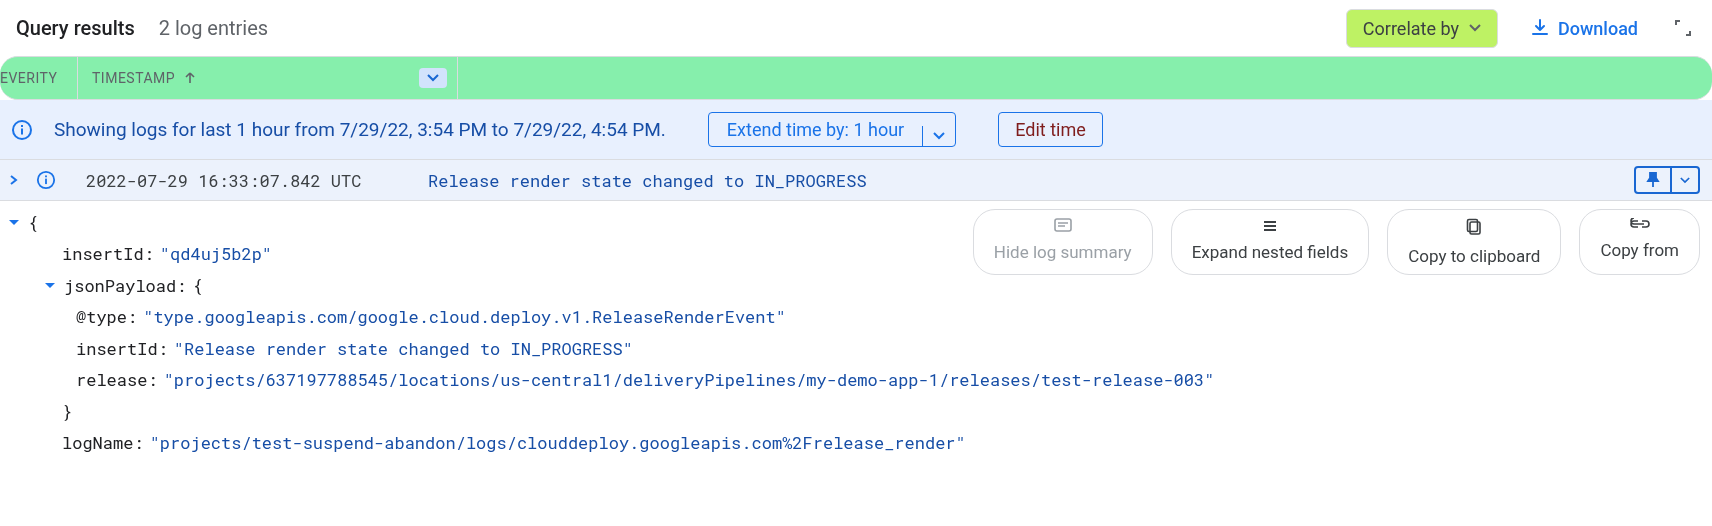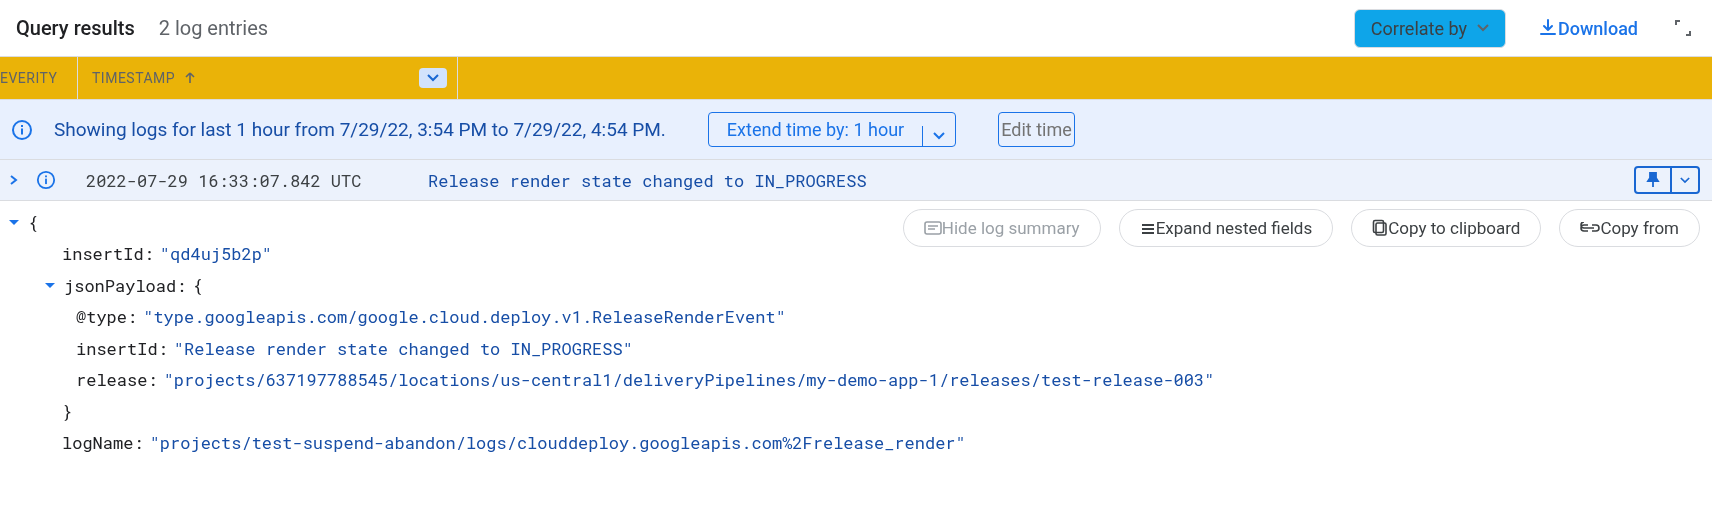--- a/index.html
+++ b/index.html
@@ -33,47 +33,49 @@
     .correlate-btn {
       display: flex;
       align-items: center;
       gap: 10px;
       border: 1px solid #dadce0;
       border-radius: 6px;
       padding: 8px 16px;
       font-size: 18px;
       color: #3c4043;
       cursor: pointer;
-      background: #0ea5e9;
+      background: #bef264;
     }
     .download-btn {
       display: flex;
       align-items: center;
+      gap: 8px;
       color: #1a73e8;
       font-size: 18px;
       font-weight: 500;
       padding: 8px 16px;
       cursor: pointer;
       margin-left: 16px;
     }
     .expand-corner {
       margin-left: 16px;
       color: #5f6368;
       cursor: pointer;
       padding: 4px;
     }
 
     
     .col-headers {
       display: flex;
       align-items: center;
-      background: #eab308;
+      background: #86efac;
       height: 44px;
       border-top: 1px solid #dadce0;
       border-bottom: 1px solid #dadce0;
+      border-radius: 18px;
     }
     .col-sev {
       width: 78px;
       padding-left: 0px;
       color: #5f6368;
       font-size: 14px;
       letter-spacing: 0.5px;
       border-right: 1px solid #dadce0;
       height: 100%;
       display: flex;
@@ -156,23 +158,23 @@
     .extend-main { padding: 6px 18px; }
     .extend-drop {
       border-left: 1px solid #1a73e8;
       padding: 6px 10px;
       display: flex;
       align-items: center;
     }
     .edit-time-btn {
       border: 1px solid #1a73e8;
       border-radius: 4px;
-      color: #737373;
+      color: #7f1d1d;
       font-size: 18px;
-      padding: 6px 2px;
+      padding: 6px 16px;
       cursor: pointer;
       margin-left: 24px;
       text-align: center;
     }
 
     
     .log-row {
       display: flex;
       align-items: center;
       background: #ecf2fc;
@@ -232,27 +234,29 @@
     .detail-actions {
       position: absolute;
       right: 12px;
       top: 8px;
       display: flex;
       gap: 18px;
     }
     .pill {
       display: flex;
       align-items: center;
+      gap: 10px;
       border: 1px solid #dadce0;
       border-radius: 22px;
       padding: 8px 20px;
       font-size: 17px;
       color: #3c4043;
       cursor: pointer;
       background: #fff;
+      flex-direction: column;
     }
     .pill.disabled { color: #9aa0a6; cursor: default; }
     .json-line {
       display: flex;
       align-items: center;
       font-size: 17px;
       line-height: 1.85;
     }
     .indent-1 { padding-left: 36px; }
     .indent-2 { padding-left: 54px; }

